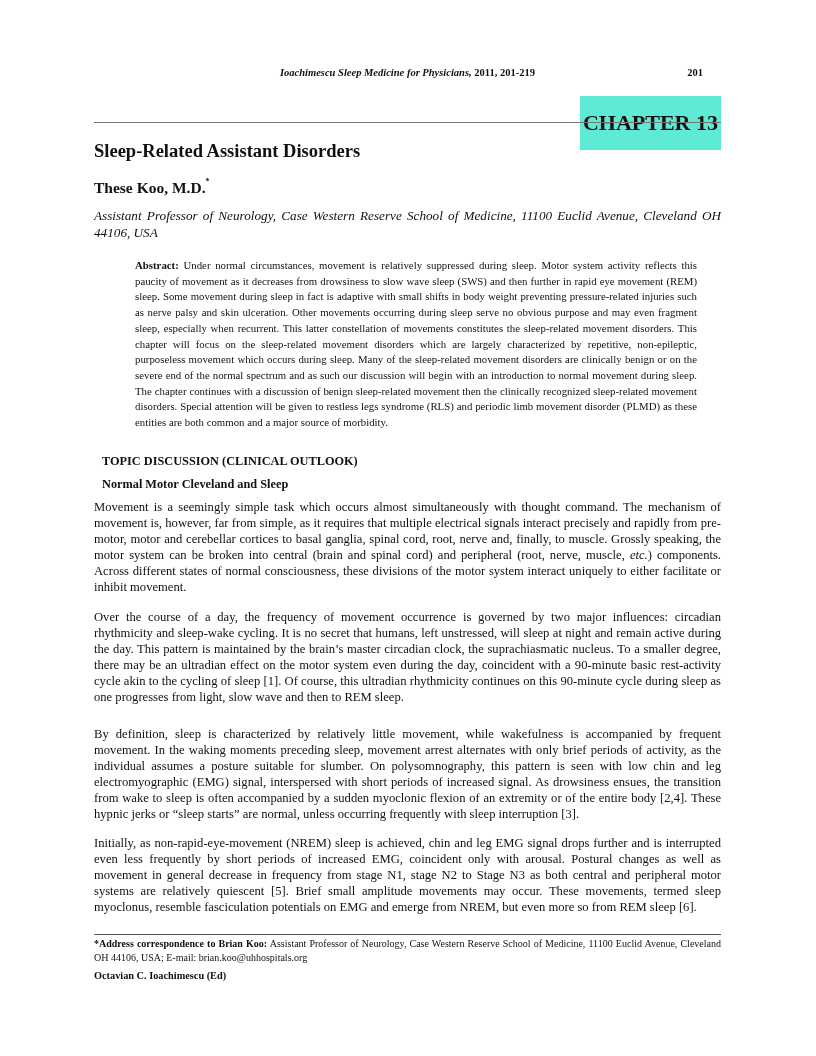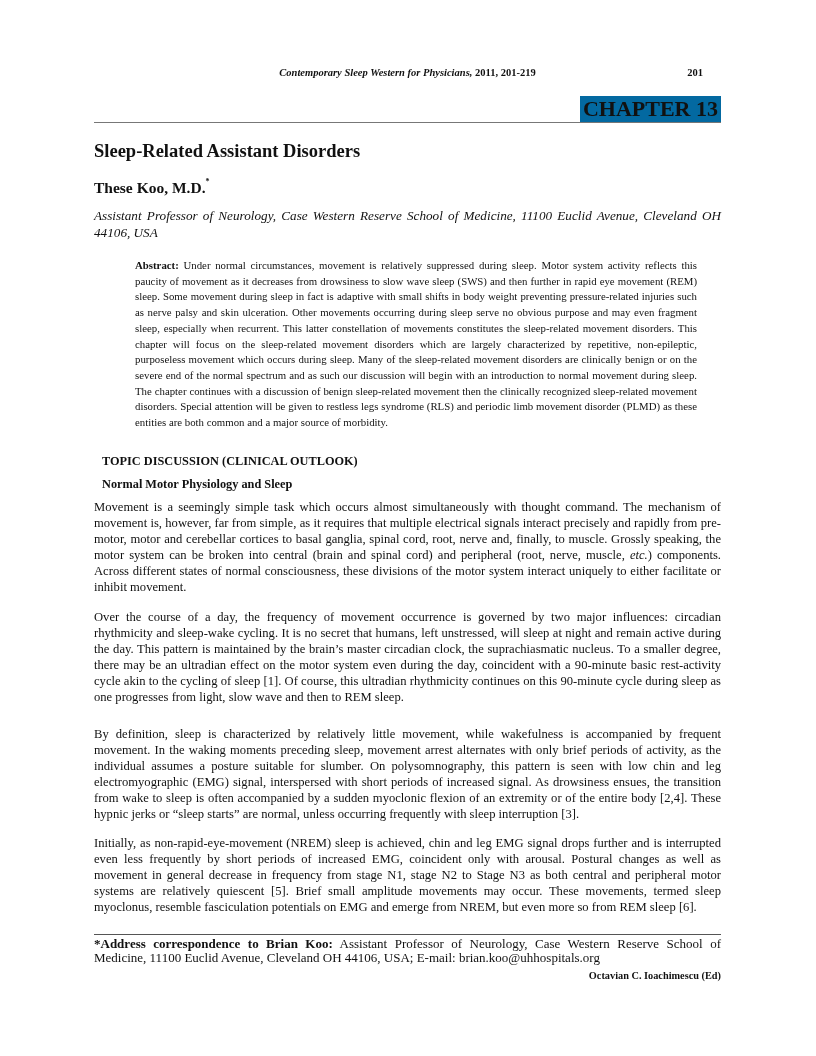--- a/index.html
+++ b/index.html
@@ -3,57 +3,57 @@
 <meta charset="utf-8">
 <style>
   html, body { margin: 0; padding: 0; background: #ffffff; }
   body { width: 816px; height: 1056px; position: relative; overflow: hidden;
          font-family: "Liberation Serif", "DejaVu Serif", serif; color: #111; }
   .page { position: absolute; left: 94px; top: 0; width: 627px; }
   .running-head { position: absolute; top: 67px; left: 0; width: 627px; font-size: 10.5px; font-weight: bold; }
   .running-head .journal { position: absolute; left: 0; width: 627px; text-align: center; }
   .running-head .journal i { font-style: italic; }
   .running-head .pageno { position: absolute; right: 18px; }
-  .chapter-badge { position: absolute; top: 96px; right: 0; background: #0369a1; font-weight: bold;
-                   font-size: 22px; padding: 0 3px; line-height: 26px; }
+  .chapter-badge { position: absolute; top: 96px; right: 0; background: #5eead4; font-weight: bold;
+                   font-size: 22px; padding: 14px 3px; line-height: 26px; }
   .head-rule { position: absolute; top: 122px; left: 0; width: 627px; height: 0; border-top: 1.5px solid #777; }
   .title { position: absolute; top: 141px; left: 0; font-size: 18.5px; font-weight: bold; }
   .author { position: absolute; top: 177px; left: 0; font-size: 15.5px; font-weight: bold; }
   .author sup { font-size: 8px; vertical-align: 9px; }
   .affil { position: absolute; top: 207px; left: 0; width: 627px; font-size: 13.2px; font-style: italic; line-height: 17px; text-align: justify; }
   .abstract { position: absolute; top: 258px; left: 41px; width: 562px; font-size: 10.8px; line-height: 15.7px; text-align: justify; }
   .abstract b { font-weight: bold; }
   .sec-head { position: absolute; left: 8px; font-size: 12.3px; font-weight: bold; }
   .para { position: absolute; left: 0; width: 627px; font-size: 12.6px; line-height: 15.9px; text-align: justify; }
   .para i { font-style: italic; }
   .foot-rule { position: absolute; top: 934px; left: 0; width: 627px; border-top: 1px solid #555; }
-  .footnote { position: absolute; top: 937px; left: 0; width: 627px; font-size: 13px; line-height: 13.5px; text-align: justify; }
-  .imprint { position: absolute; top: 969px; left: 0; width: 627px; text-align: right; font-size: 10.3px; font-weight: bold; line-height: 13.5px; }
+  .footnote { position: absolute; top: 937px; left: 0; width: 627px; font-size: 10px; line-height: 13.5px; text-align: justify; }
+  .imprint { position: absolute; top: 969px; left: 0; width: 627px; text-align: left; font-size: 10.3px; font-weight: bold; line-height: 13.5px; }
 </style>
 </head>
 <body>
 
 <div class="page">
 
   <div class="running-head">
-    <div class="journal"><i>Contemporary Sleep Western for Physicians,</i><span> 2011, 201-219</span></div>
+    <div class="journal"><i>Ioachimescu Sleep Medicine for Physicians,</i><span> 2011, 201-219</span></div>
     <span class="pageno">201</span>
   </div>
 
   <div class="chapter-badge">CHAPTER 13</div>
   <div class="head-rule"></div>
 
   <div class="title">Sleep-Related Assistant Disorders</div>
   <div class="author"><span>These Koo, M.D.</span><sup>*</sup></div>
   <div class="affil">Assistant Professor of Neurology, Case Western Reserve School of Medicine, 11100 Euclid Avenue, Cleveland OH 44106, USA</div>
 
   <div class="abstract"><b>Abstract:</b><span> Under normal circumstances, movement is relatively suppressed during sleep. Motor system activity reflects this paucity of movement as it decreases from drowsiness to slow wave sleep (SWS) and then further in rapid eye movement (REM) sleep. Some movement during sleep in fact is adaptive with small shifts in body weight preventing pressure-related injuries such as nerve palsy and skin ulceration. Other movements occurring during sleep serve no obvious purpose and may even fragment sleep, especially when recurrent. This latter constellation of movements constitutes the sleep-related movement disorders. This chapter will focus on the sleep-related movement disorders which are largely characterized by repetitive, non-epileptic, purposeless movement which occurs during sleep. Many of the sleep-related movement disorders are clinically benign or on the severe end of the normal spectrum and as such our discussion will begin with an introduction to normal movement during sleep. The chapter continues with a discussion of benign sleep-related movement then the clinically recognized sleep-related movement disorders. Special attention will be given to restless legs syndrome (RLS) and periodic limb movement disorder (PLMD) as these entities are both common and a major source of morbidity.</span></div>
 
   <div class="sec-head" style="top:454px;">TOPIC DISCUSSION (CLINICAL OUTLOOK)</div>
-  <div class="sec-head" style="top:477px;">Normal Motor Physiology and Sleep</div>
+  <div class="sec-head" style="top:477px;">Normal Motor Cleveland and Sleep</div>
 
   <div class="para" style="top:500px;"><span>Movement is a seemingly simple task which occurs almost simultaneously with thought command. The mechanism of movement is, however, far from simple, as it requires that multiple electrical signals interact precisely and rapidly from pre-motor, motor and cerebellar cortices to basal ganglia, spinal cord, root, nerve and, finally, to muscle. Grossly speaking, the motor system can be broken into central (brain and spinal cord) and peripheral (root, nerve, muscle, </span><i>etc.</i><span>) components. Across different states of normal consciousness, these divisions of the motor system interact uniquely to either facilitate or inhibit movement.</span></div>
 
   <div class="para" style="top:610px;">Over the course of a day, the frequency of movement occurrence is governed by two major influences: circadian rhythmicity and sleep-wake cycling. It is no secret that humans, left unstressed, will sleep at night and remain active during the day. This pattern is maintained by the brain’s master circadian clock, the suprachiasmatic nucleus. To a smaller degree, there may be an ultradian effect on the motor system even during the day, coincident with a 90-minute basic rest-activity cycle akin to the cycling of sleep [1]. Of course, this ultradian rhythmicity continues on this 90-minute cycle during sleep as one progresses from light, slow wave and then to REM sleep.</div>
   <div class="para" style="top:727px;">By definition, sleep is characterized by relatively little movement, while wakefulness is accompanied by frequent movement. In the waking moments preceding sleep, movement arrest alternates with only brief periods of activity, as the individual assumes a posture suitable for slumber. On polysomnography, this pattern is seen with low chin and leg electromyographic (EMG) signal, interspersed with short periods of increased signal. As drowsiness ensues, the transition from wake to sleep is often accompanied by a sudden myoclonic flexion of an extremity or of the entire body [2,4]. These hypnic jerks or “sleep starts” are normal, unless occurring frequently with sleep interruption [3].</div>
   <div class="para" style="top:836px;">Initially, as non-rapid-eye-movement (NREM) sleep is achieved, chin and leg EMG signal drops further and is interrupted even less frequently by short periods of increased EMG, coincident only with arousal. Postural changes as well as movement in general decrease in frequency from stage N1, stage N2 to Stage N3 as both central and peripheral motor systems are relatively quiescent [5]. Brief small amplitude movements may occur. These movements, termed sleep myoclonus, resemble fasciculation potentials on EMG and emerge from NREM, but even more so from REM sleep [6].</div>
 
   <div class="foot-rule"></div>
   <div class="footnote"><b>*Address correspondence to Brian Koo:</b><span> Assistant Professor of Neurology, Case Western Reserve School of Medicine, 11100 Euclid Avenue, Cleveland OH 44106, USA; E-mail: brian.koo@uhhospitals.org</span></div>
 

